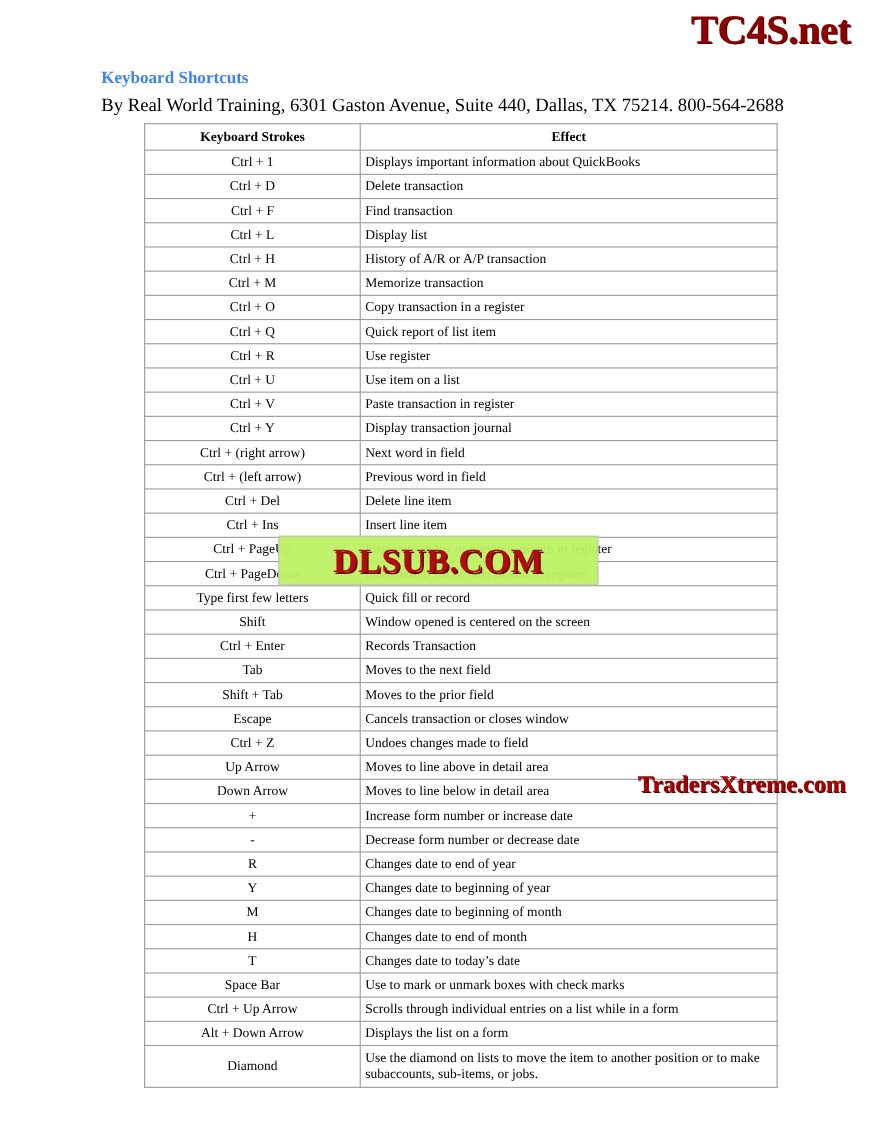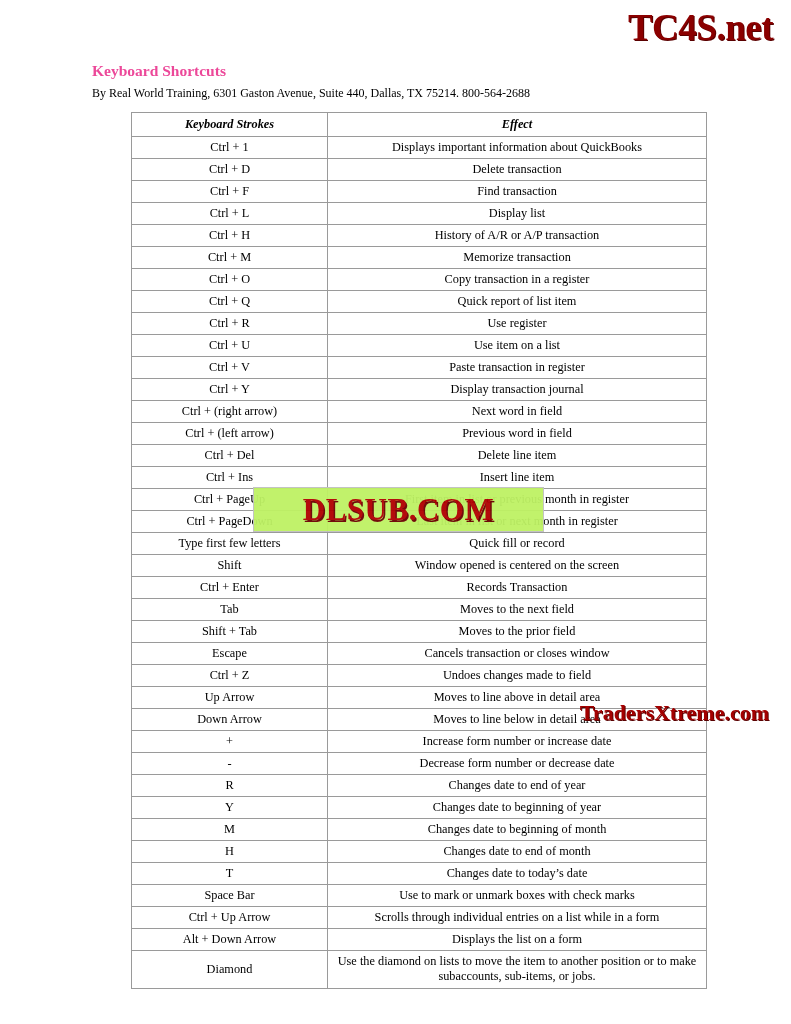--- a/index.html
+++ b/index.html
@@ -33,28 +33,28 @@
     text-shadow: 1px 1px 0 #5a0000;
     white-space: nowrap;
   }
   .doc-title {
     position: absolute;
     top: 62px;
     left: 92px;
     font-family: "Liberation Serif", serif;
     font-weight: bold;
     font-size: 15.5px;
-    color: #ec4899;
+    color: #3b82f6;
   }
   .doc-subtitle {
     position: absolute;
     top: 86px;
     left: 92px;
     font-family: "Liberation Serif", serif;
-    font-size: 12px;
+    font-size: 17px;
     color: #000;
   }
   table.shortcuts {
     position: absolute;
     top: 112px;
     left: 131px;
     width: 575px;
     border-collapse: collapse;
     table-layout: fixed;
   }
@@ -65,29 +65,28 @@
     font-size: 12.3px;
     color: #000;
     padding: 2px 4px;
     height: 17px;
     vertical-align: middle;
   }
   table.shortcuts th {
     font-weight: bold;
     text-align: center;
     height: 19px;
-    font-style: italic;
   }
   col.c-key { width: 196px; }
   col.c-eff { width: 379px; }
   td.key {
     text-align: center;
   }
   td.eff {
-    text-align: center;
+    text-align: left;
     padding-left: 6px;
   }
   td.eff.two-line {
     line-height: 1.25;
     padding-top: 3px;
     padding-bottom: 3px;
   }
   
   .watermark {
     position: absolute;

